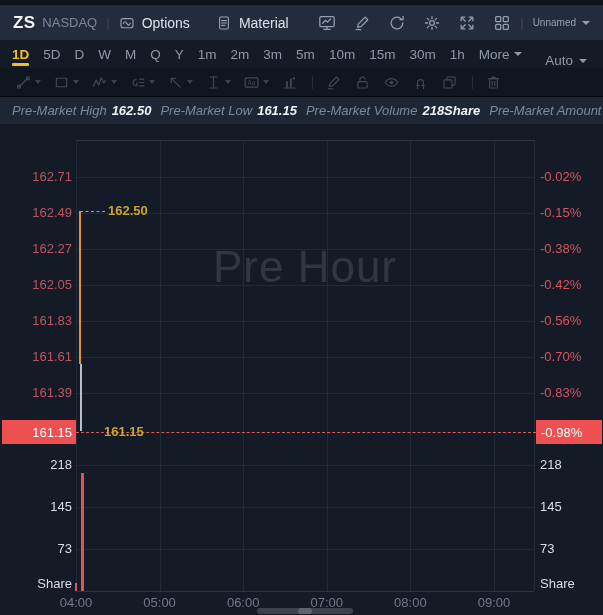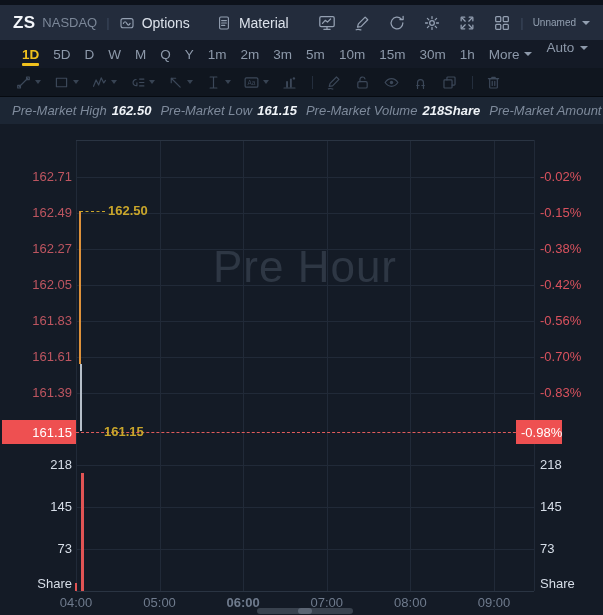--- a/index.html
+++ b/index.html
@@ -15,21 +15,21 @@
   .symbol { font-size:17px; font-weight:bold; color:#f3f6fa; letter-spacing:.3px; }
   .exchange { font-size:13px; color:#7b8798; margin-left:7px; }
   .vdiv { color:#3d4a5e; margin:0 9px; font-size:13px; }
   .tb-item { display:flex; align-items:center; gap:7px; color:#dbe1ea; font-size:14px; margin-right:26px; cursor:pointer; }
   .tb-item .ico, .actions .ico { color:#94a0b2; display:flex; }
   .actions { margin-left:auto; display:flex; align-items:center; gap:17px; color:#94a0b2; }
   .actions .ico { cursor:pointer; }
   .workspace { display:flex; align-items:center; gap:6px; color:#93a0b1; font-size:10px; cursor:pointer; }
   .caret { width:0; height:0; border-left:4px solid transparent; border-right:4px solid transparent; border-top:4.5px solid currentColor; display:inline-block; }
   
-  .tabsbar { height:28px; background:#141a26; display:flex; align-items:flex-start; padding:0 22px; font-size:13.5px; color:#8d99aa; }
+  .tabsbar { height:28px; background:#141a26; display:flex; align-items:flex-end; padding:0 12px; font-size:13.5px; color:#8d99aa; }
   .tab { margin-right:14px; height:100%; display:flex; align-items:center; position:relative; cursor:pointer; white-space:nowrap; }
   .tab.active { color:#f0c11d; font-weight:bold; }
   .tab.active::after { content:""; position:absolute; left:0; right:0; bottom:2px; height:3px; background:#f0c11d; border-radius:1px; }
   .more { display:flex; align-items:center; gap:5px; cursor:pointer; }
   .auto { margin-left:auto; display:flex; align-items:center; gap:6px; cursor:pointer; padding-right:4px; }
   
   .toolbar { height:29px; background:#10161f; border-bottom:1px solid #060a10; display:flex; align-items:center; padding:0 15px; color:#3c4859; }
   .tool { display:flex; align-items:center; gap:3px; margin-right:12px; cursor:pointer; }
   .tool .caret { border-top-width:4px; border-left-width:3.5px; border-right-width:3.5px; opacity:.9; }
   .tdiv { width:1px; height:13px; background:#242e3d; margin:0 12px 0 2px; }
@@ -336,30 +336,30 @@
     <div class="axlabel vol-label-l" style="top: 374px;">145</div>
     <div class="axlabel vol-label-r" style="top: 374px;">145</div>
     <div class="hgrid" style="left: 76px; top: 425px; width: 458px;"></div>
     <div class="axlabel vol-label-l" style="top: 416px;">73</div>
     <div class="axlabel vol-label-r" style="top: 416px;">73</div>
     <div class="hgrid" style="left: 76px; top: 467px; width: 458px; background: rgb(42, 52, 66);"></div>
     <div class="axlabel vol-label-l" style="top: 451px;">Share</div>
     <div class="axlabel vol-label-r" style="top: 451px;">Share</div>
     <div class="xlabel" style="left: 43px; top: 471px;">04:00</div>
     <div class="xlabel" style="left: 126.6px; top: 471px;">05:00</div>
-    <div class="xlabel" style="left: 210.2px; top: 471px; font-weight: bold;">06:00</div>
+    <div class="xlabel" style="left: 210.2px; top: 471px;">06:00</div>
     <div class="xlabel" style="left: 293.8px; top: 471px;">07:00</div>
     <div class="xlabel" style="left: 377.4px; top: 471px;">08:00</div>
     <div class="xlabel" style="left: 461px; top: 471px;">09:00</div>
     <div class="wick" style="left: 79px; top: 87.3636px; width: 2px; height: 152.182px; background: rgb(222, 146, 59);"></div>
     <div class="wick" style="left: 80px; top: 239.545px; width: 1.5px; height: 67.7273px; background: rgb(182, 191, 201);"></div>
     <div class="dash gold" style="left: 80px; top: 87.3636px; width: 25px;"></div>
     <div class="linelabel" style="left: 108px; top: 78.3636px;">162.50</div>
     <div class="dash red" style="left: 76px; top: 308.273px; width: 460px;"></div>
     <div class="linelabel" style="left: 104px; top: 299.273px;">161.15</div>
     <div class="badge l" style="left: 2px; top: 296.273px; width: 74px;">161.15</div>
-    <div class="badge r" style="left: 516px; top: 296.273px; width: 46px;">-0.98%</div>
+    <div class="badge r" style="left: 536px; top: 296.273px; width: 66px;">-0.98%</div>
     <div class="vbar" style="left: 75px; top: 459px; width: 2px; height: 8px;"></div>
     <div class="vbar" style="left: 81px; top: 349px; width: 3px; height: 118px;"></div>
     <div class="scrollthumb" style="left: 257px; top: 484px; width: 96px; height: 6px;">
       <div class="scrollnotch" style="left: 41px; top: 0px; width: 14px; height: 6px;"></div>
     </div>
   </div>
 
 </body></html>

